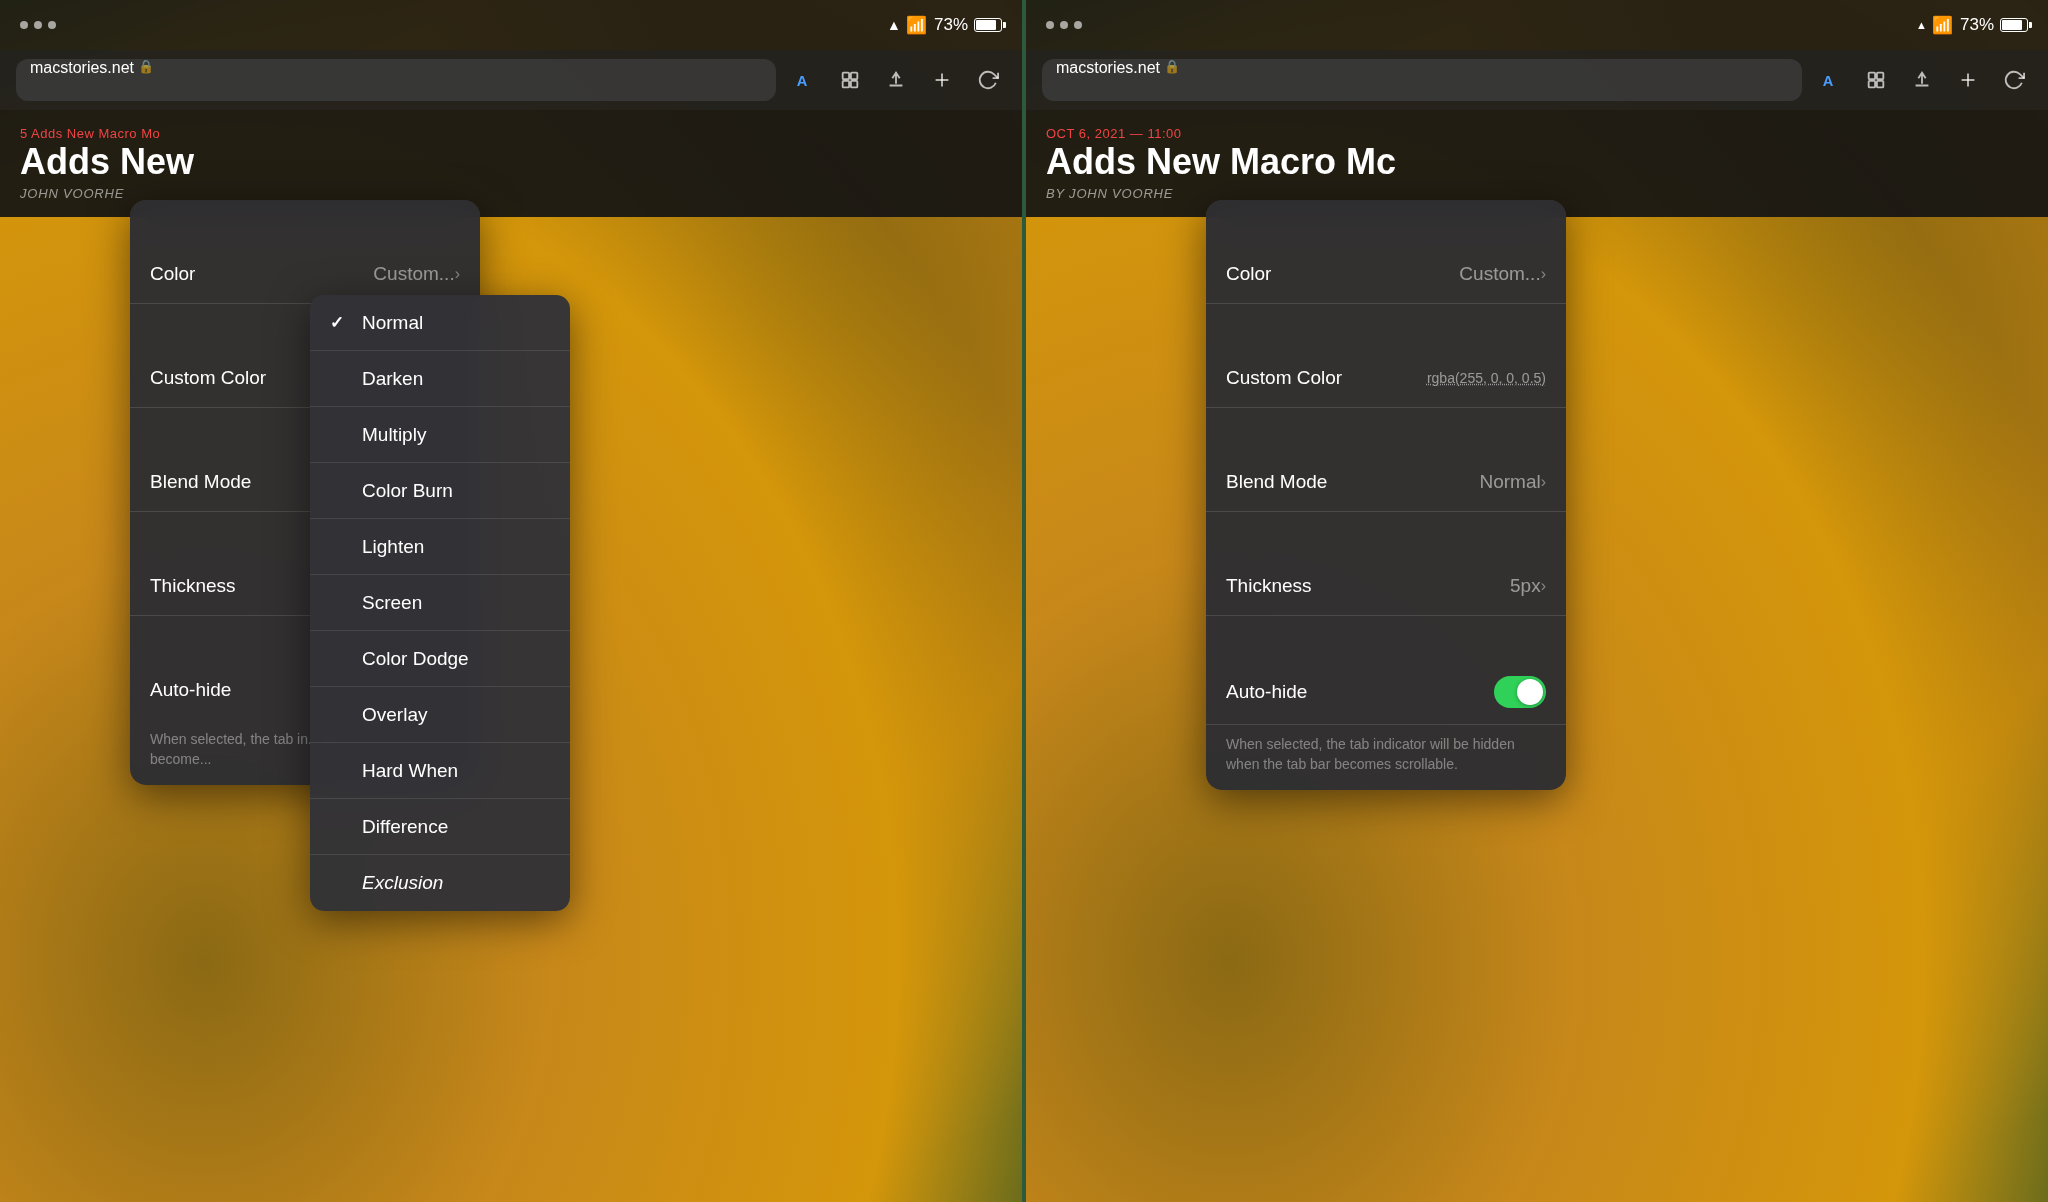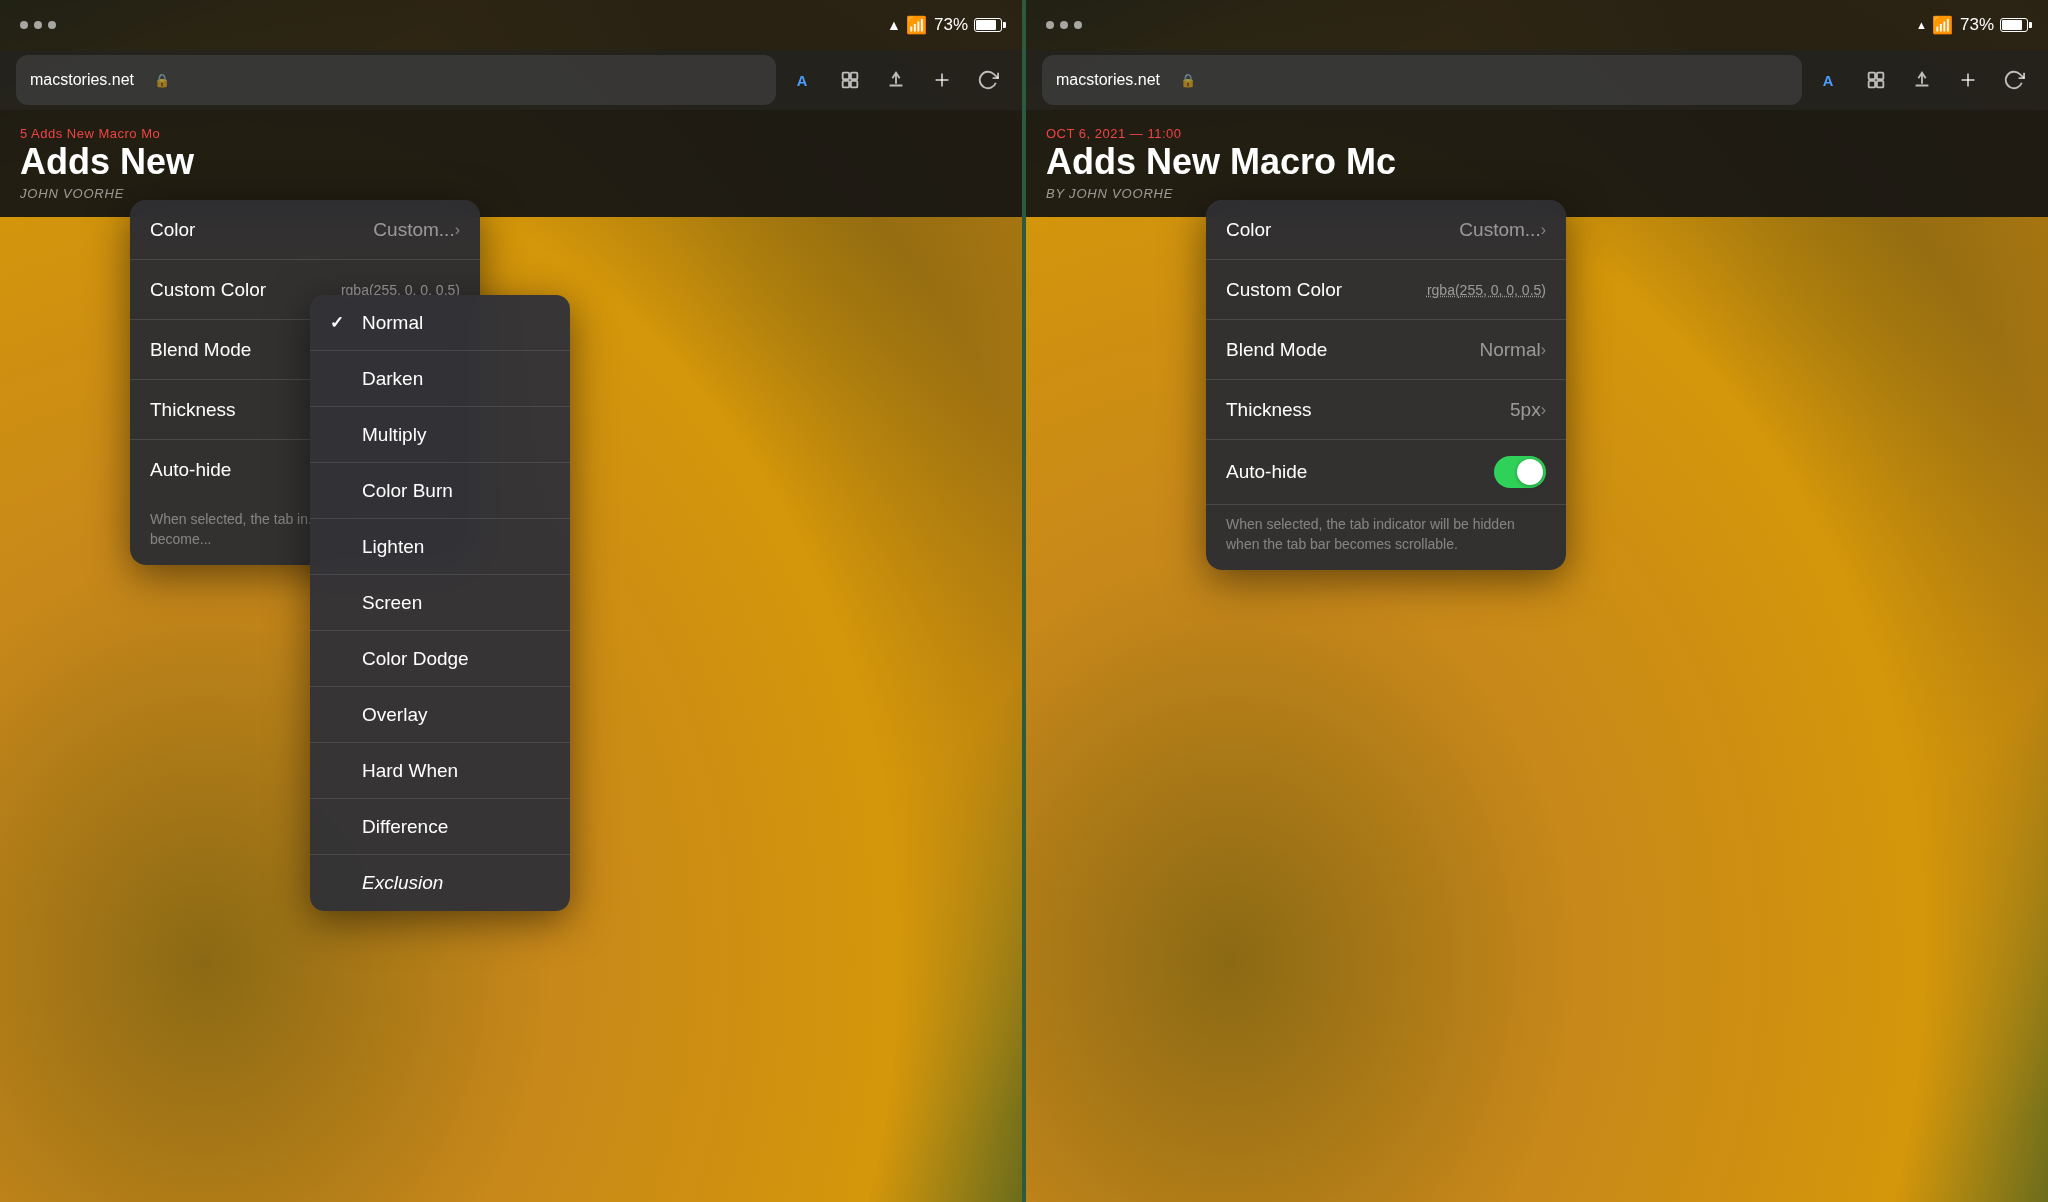--- a/index.html
+++ b/index.html
@@ -79,27 +79,26 @@
       background: rgba(30,30,30,0.95);
       display: flex;
       align-items: center;
       padding: 0 16px;
       gap: 10px;
       z-index: 99;
     }
 
     .url-bar {
       flex: 1;
-      height: 50px;
+      height: 42px;
       background: rgba(60,60,60,0.8);
       border-radius: 12px;
       display: flex;
-      align-items: center;
       padding: 0 14px;
-      gap: 20px;
+      gap: 4px;
     }
 
     .url-text {
       font-size: 16px;
       color: #fff;
       font-weight: 400;
     }
 
     .url-lock {
       font-size: 13px;
@@ -161,20 +160,21 @@
     }
 
     .popover-row {
       display: flex;
       align-items: center;
       justify-content: space-between;
       padding: 16px 20px;
       min-height: 60px;
       border-bottom: 0.5px solid rgba(255,255,255,0.12);
       cursor: pointer;
+      margin-top: 44px;
     }
     .popover-row:last-child { border-bottom: none; }
 
     .popover-label {
       font-size: 19px;
       color: #fff;
       font-weight: 400;
     }
 
     .popover-value {

